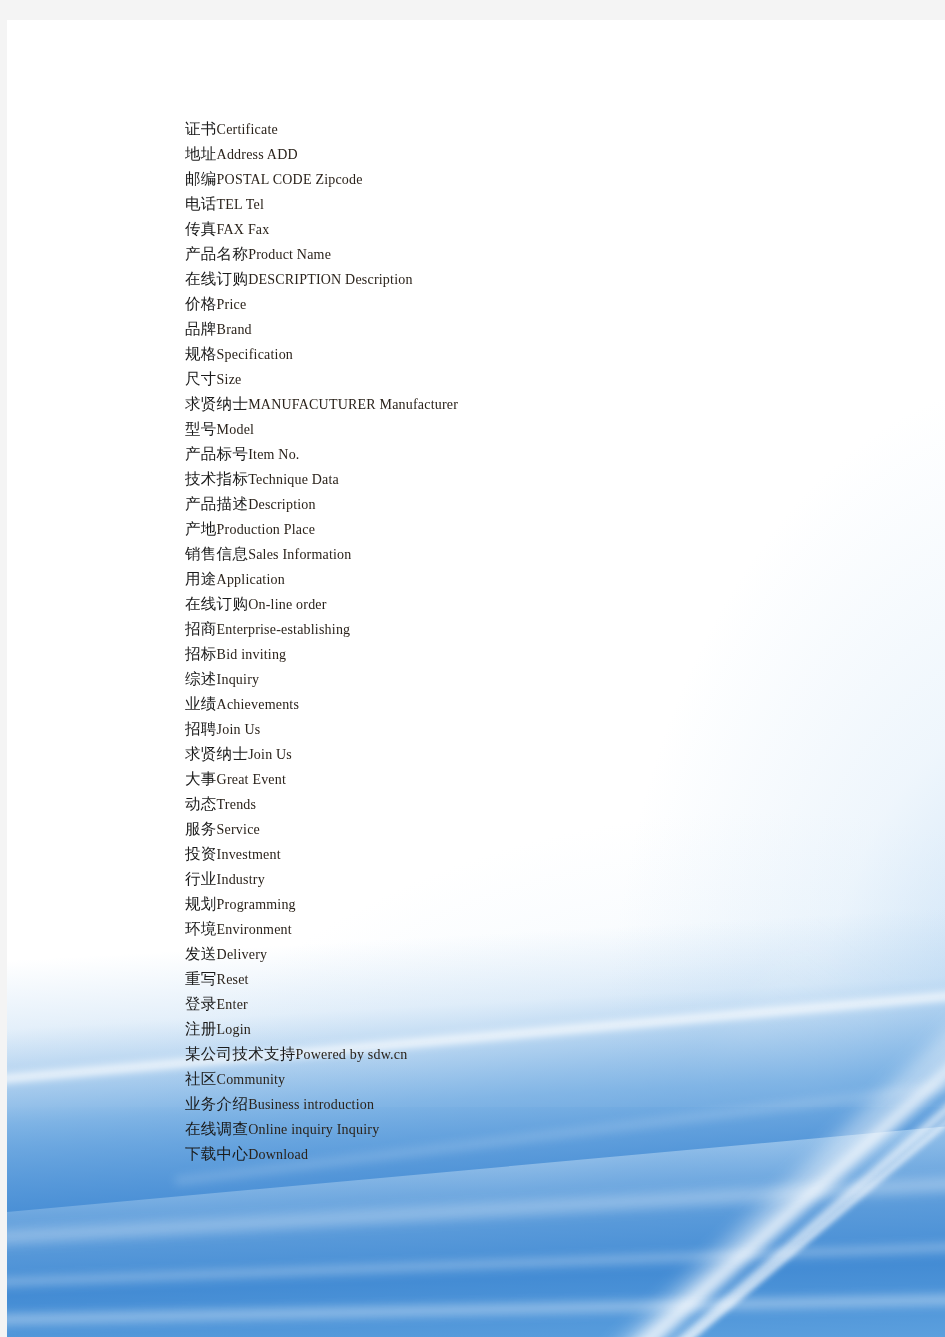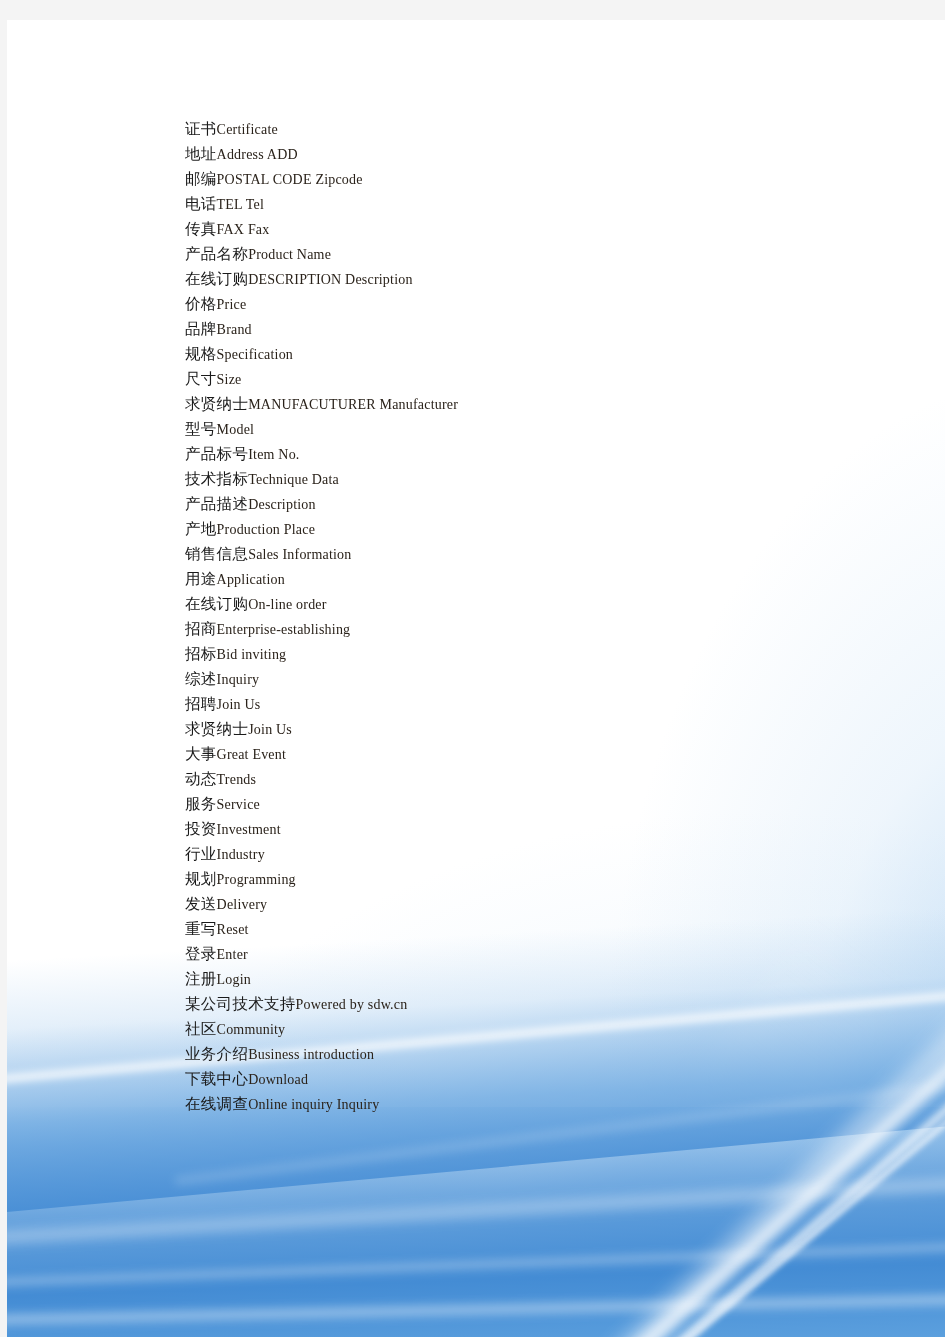--- a/index.html
+++ b/index.html
@@ -248,33 +248,35 @@
         <div class="glossary-line"><span class="term-zh">产品标号</span><span class="term-en">Item  No.</span></div>
         <div class="glossary-line"><span class="term-zh">技术指标</span><span class="term-en">Technique  Data</span></div>
         <div class="glossary-line"><span class="term-zh">产品描述</span><span class="term-en">Description</span></div>
         <div class="glossary-line"><span class="term-zh">产地</span><span class="term-en">Production  Place</span></div>
         <div class="glossary-line"><span class="term-zh">销售信息</span><span class="term-en">Sales  Information</span></div>
         <div class="glossary-line"><span class="term-zh">用途</span><span class="term-en">Application</span></div>
         <div class="glossary-line"><span class="term-zh">在线订购</span><span class="term-en">On-line  order</span></div>
         <div class="glossary-line"><span class="term-zh">招商</span><span class="term-en">Enterprise-establishing</span></div>
         <div class="glossary-line"><span class="term-zh">招标</span><span class="term-en">Bid  inviting</span></div>
         <div class="glossary-line"><span class="term-zh">综述</span><span class="term-en">Inquiry</span></div>
+        <div class="glossary-line"><span class="term-zh">业绩</span><span class="term-en">Achievements</span></div>
         <div class="glossary-line"><span class="term-zh">招聘</span><span class="term-en">Join  Us</span></div>
         <div class="glossary-line"><span class="term-zh">求贤纳士</span><span class="term-en">Join  Us</span></div>
         <div class="glossary-line"><span class="term-zh">大事</span><span class="term-en">Great  Event</span></div>
         <div class="glossary-line"><span class="term-zh">动态</span><span class="term-en">Trends</span></div>
         <div class="glossary-line"><span class="term-zh">服务</span><span class="term-en">Service</span></div>
         <div class="glossary-line"><span class="term-zh">投资</span><span class="term-en">Investment</span></div>
         <div class="glossary-line"><span class="term-zh">行业</span><span class="term-en">Industry</span></div>
         <div class="glossary-line"><span class="term-zh">规划</span><span class="term-en">Programming</span></div>
+        <div class="glossary-line"><span class="term-zh">环境</span><span class="term-en">Environment</span></div>
         <div class="glossary-line"><span class="term-zh">发送</span><span class="term-en">Delivery</span></div>
         <div class="glossary-line"><span class="term-zh">重写</span><span class="term-en">Reset</span></div>
         <div class="glossary-line"><span class="term-zh">登录</span><span class="term-en">Enter</span></div>
         <div class="glossary-line"><span class="term-zh">注册</span><span class="term-en">Login</span></div>
         <div class="glossary-line"><span class="term-zh">某公司技术支持</span><span class="term-en">Powered  by  sdw.cn</span></div>
         <div class="glossary-line"><span class="term-zh">社区</span><span class="term-en">Community</span></div>
         <div class="glossary-line"><span class="term-zh">业务介绍</span><span class="term-en">Business  introduction</span></div>
+        <div class="glossary-line"><span class="term-zh">在线调查</span><span class="term-en">Online  inquiry  Inquiry</span></div>
         <div class="glossary-line"><span class="term-zh">下载中心</span><span class="term-en">Download</span></div>
-        <div class="glossary-line"><span class="term-zh">在线调查</span><span class="term-en">Online  inquiry  Inquiry</span></div>
       </div>
 
   </div>
 </div>
 
 </body></html>

